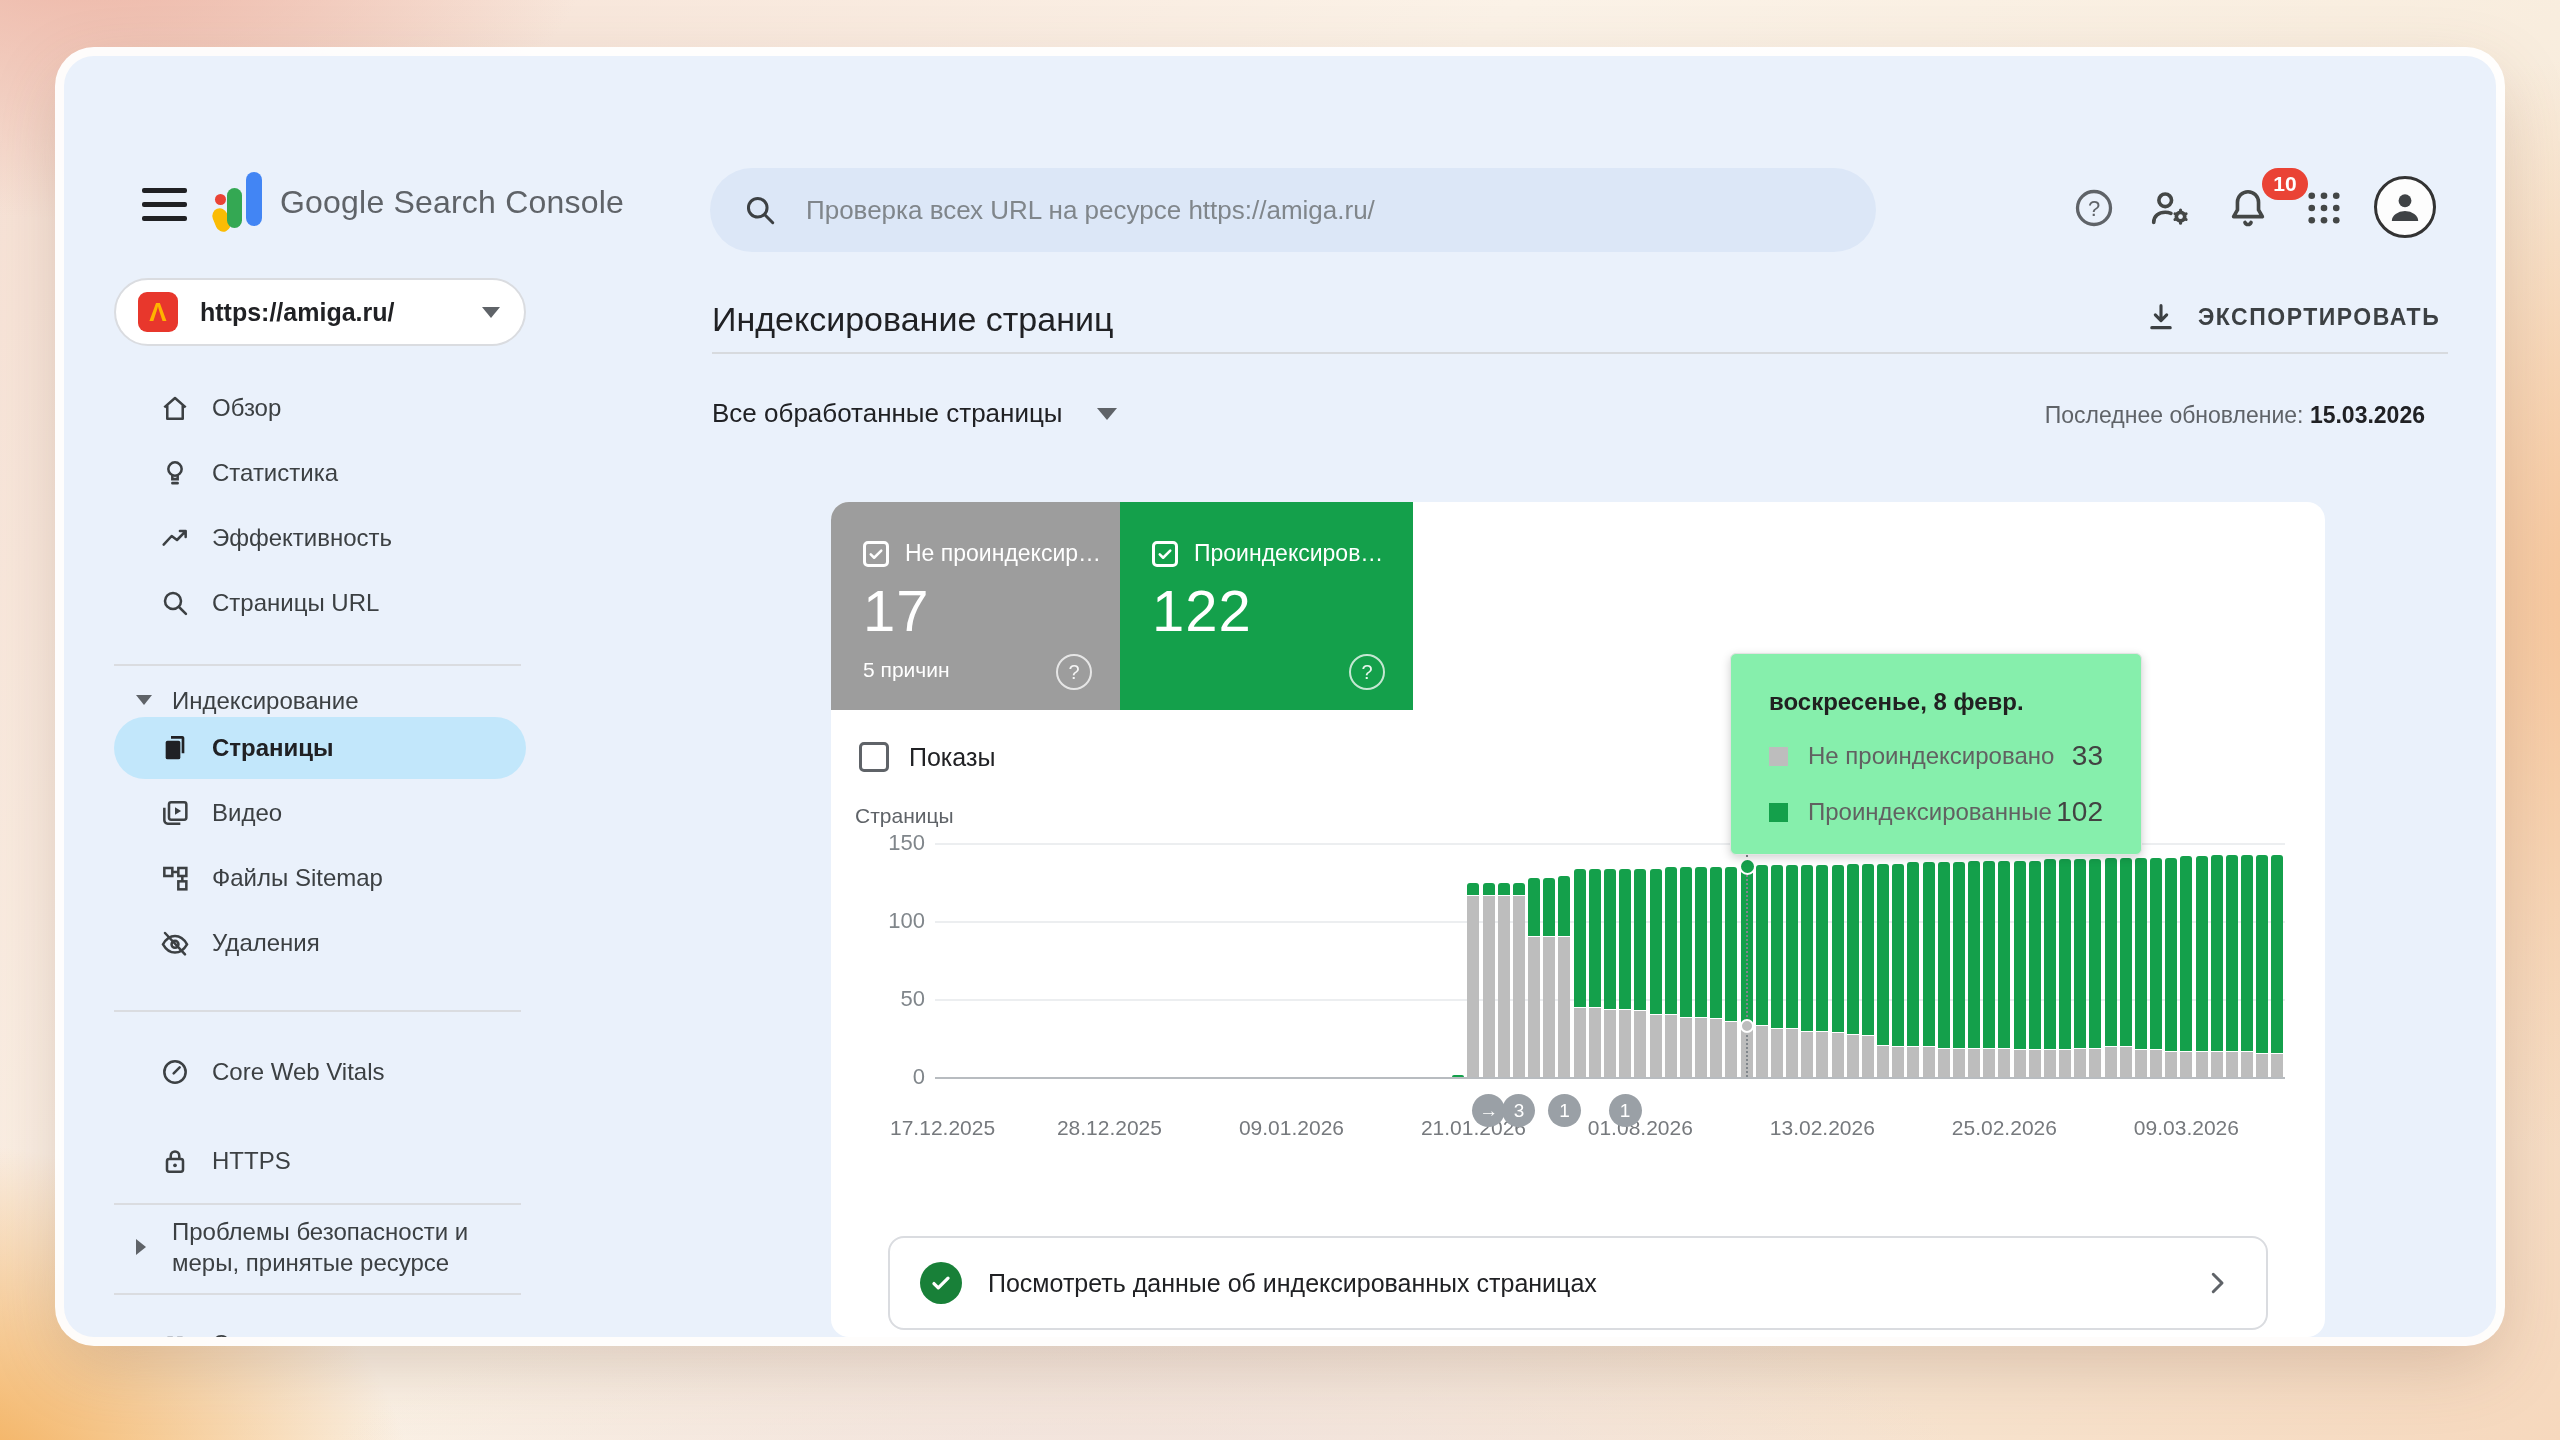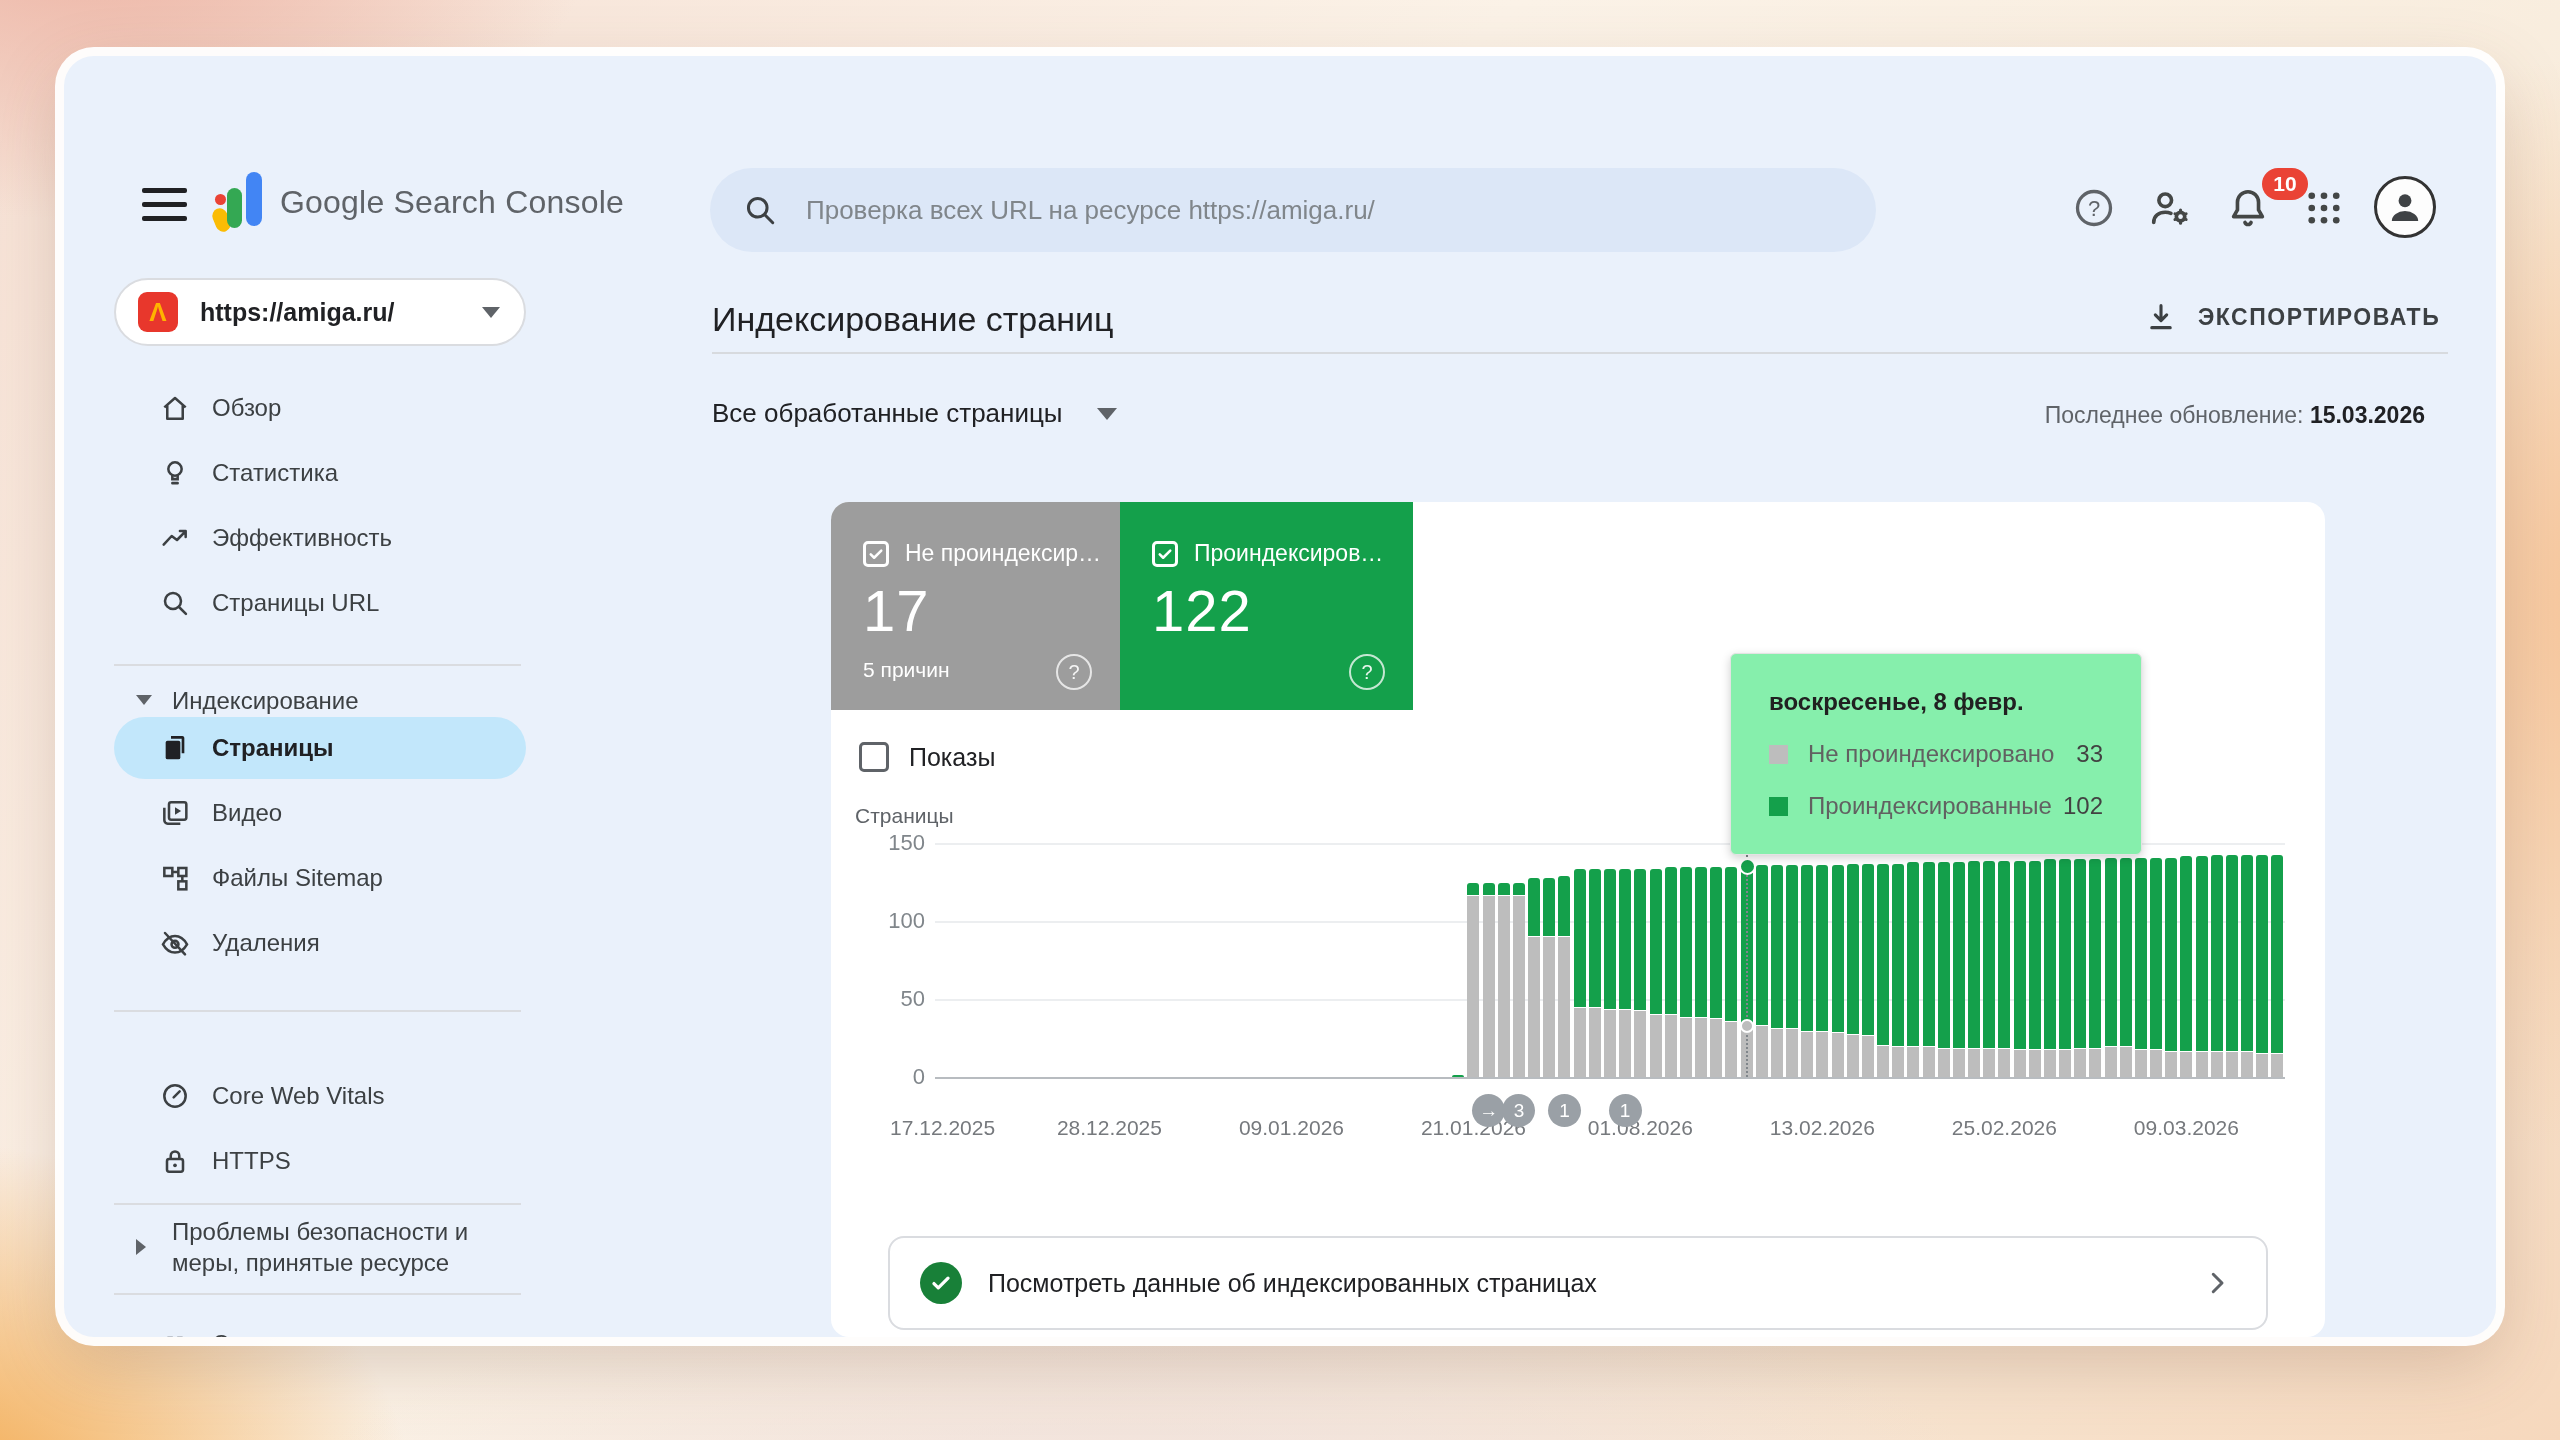--- a/index.html
+++ b/index.html
@@ -98,21 +98,21 @@
   .hoverdot{position:absolute;width:13px;height:13px;border-radius:50%;border:2px solid #fff;box-sizing:content-box;}
   .hoverdot.small{width:10px;height:10px;}
 
   
   .tooltip{position:absolute;left:899px;top:151px;width:412px;height:202px;background:#86efac;border:1px solid #e3e3e3;border-radius:6px;
     box-shadow:0 3px 10px rgba(0,0,0,.18);box-sizing:border-box;}
   .tt-title{margin:34px 0 0 38px;font-size:24px;font-weight:bold;color:#212121;}
   .tt-row{display:flex;align-items:center;margin:24px 38px 0 38px;}
   .tt-swatch{width:19px;height:19px;flex:0 0 auto;}
   .tt-label{margin-left:20px;font-size:24px;color:#616161;}
-  .tt-value{margin-left:auto;font-size:24px;color:#424242;}
+  .tt-value{margin-left:auto;font-size:28px;color:#424242;}
 
   
   .banner{position:absolute;left:57px;top:734px;width:1380px;height:94px;border:2px solid #dadce0;border-radius:16px;box-sizing:border-box;
     display:flex;align-items:center;cursor:pointer;background:#fff;}
   .banner .bcheck{width:42px;height:42px;border-radius:50%;background:#188038;margin-left:30px;flex:0 0 auto;display:flex;align-items:center;justify-content:center;}
   .banner .btext{margin-left:26px;font-size:25px;color:#202124;}
   .banner .bchev{margin-left:auto;margin-right:34px;display:flex;}
 </style>
 </head>
 <body>
@@ -277,21 +277,21 @@
             <circle cx="12" cy="13" r="2.6"></circle>
             <line x1="4.5" y1="4.5" x2="19.5" y2="20.5"></line>
           </svg>
       </span>
         <span class="nlabel">Удаления</span>
     </div>
 
     <div class="sdivider" style="top:954px;"></div>
 
 
-    <div class="nav-row" style="top:1010px;">
+    <div class="nav-row" style="top:986px;">
       <span class="nico">
         <svg width="32" height="32" viewBox="0 0 24 24" fill="none" stroke="#3c4043" stroke-width="1.9" stroke-linecap="round">
             <circle cx="12" cy="12" r="8"></circle>
             <line x1="11" y1="13" x2="15.5" y2="8.5"></line>
           </svg>
       </span>
         <span class="nlabel">Core Web Vitals</span>
     </div>
     <div class="nav-row" style="top:1075px;">
       <span class="nico">

